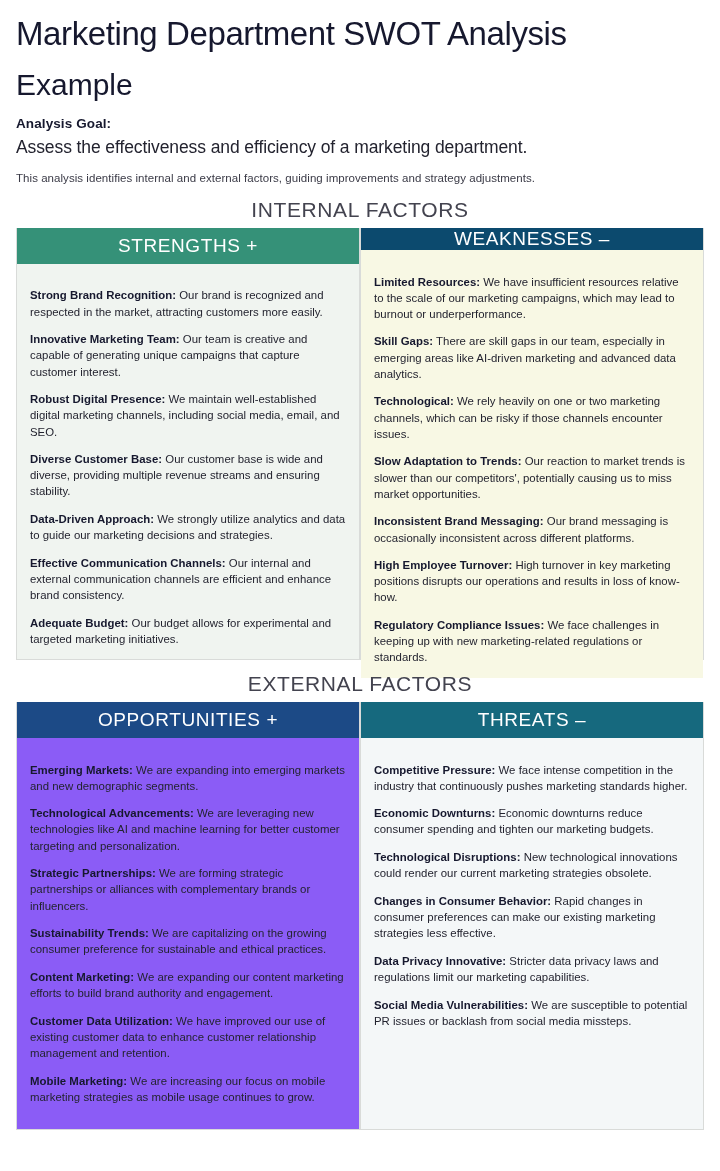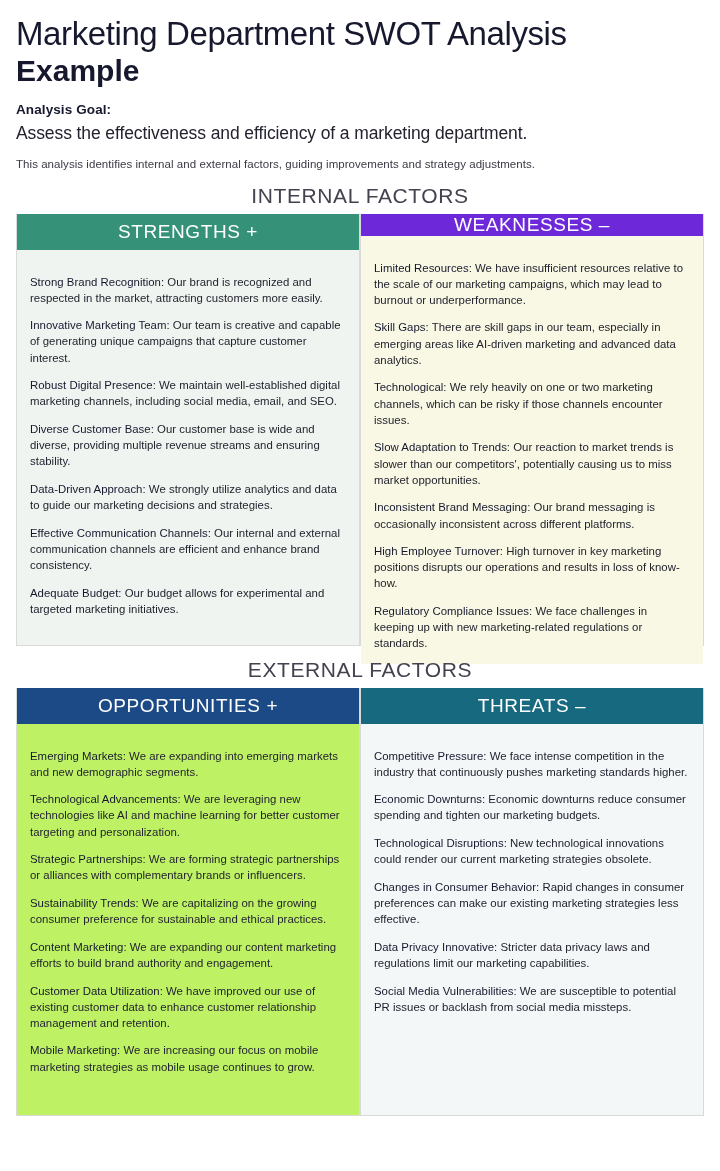--- a/index.html
+++ b/index.html
@@ -32,24 +32,24 @@
     font-size: 33px;
     font-weight: normal;
     line-height: 1.08;
     letter-spacing: -0.4px;
     color: #16182e;
     margin: 0;
     white-space: nowrap;
   }
   .title-sub {
     font-size: 30px;
-    font-weight: bold;
+    font-weight: normal;
     line-height: 1.15;
     color: #16182e;
-    margin: 2px 0 0 0;
+    margin: 16px 0 0 0;
   }
   .goal-label {
     font-size: 13.5px;
     font-weight: bold;
     color: #16182e;
     margin: 14px 0 0 0;
     letter-spacing: 0.1px;
   }
   .goal-text {
     font-size: 17.5px;
@@ -109,21 +109,21 @@
   }
   .item {
     font-size: 11.4px;
     line-height: 1.42;
     margin-bottom: 11px;
     color: #23232f;
     letter-spacing: 0.02px;
   }
   .item:last-child { margin-bottom: 0; }
   .item b {
-    font-weight: normal;
+    font-weight: bold;
     color: #16182e;
     text-align: right;
   }
 
   
   .row-internal { height: 432px; }
   .row-external { height: 428px; }
 </style>
 </head>
 <body style="background-color: rgb(255, 255, 255);">
@@ -149,41 +149,41 @@
           <p class="item"><b>Innovative Marketing Team:</b><span> Our team is creative and capable of generating unique campaigns that capture customer interest.</span></p>
           <p class="item"><b>Robust Digital Presence:</b><span> We maintain well-established digital marketing channels, including social media, email, and SEO.</span></p>
           <p class="item"><b>Diverse Customer Base:</b><span> Our customer base is wide and diverse, providing multiple revenue streams and ensuring stability.</span></p>
           <p class="item"><b>Data-Driven Approach:</b><span> We strongly utilize analytics and data to guide our marketing decisions and strategies.</span></p>
           <p class="item"><b>Effective Communication Channels:</b><span> Our internal and external communication channels are efficient and enhance brand consistency.</span></p>
           <p class="item"><b>Adequate Budget:</b><span> Our budget allows for experimental and targeted marketing initiatives.</span></p>
         </div>
     </div>
 
     <div class="quad">
-      <div class="quad-head" style="background-color: #6d28d9;">WEAKNESSES  –</div>
+      <div class="quad-head" style="background-color: #0c4a6e;">WEAKNESSES  –</div>
       <div class="quad-body" style="background-color: rgb(248, 248, 228);">
           <p class="item"><b>Limited Resources:</b><span> We have insufficient resources relative to the scale of our marketing campaigns, which may lead to burnout or underperformance.</span></p>
           <p class="item"><b>Skill Gaps:</b><span> There are skill gaps in our team, especially in emerging areas like AI-driven marketing and advanced data analytics.</span></p>
           <p class="item"><b>Technological:</b><span> We rely heavily on one or two marketing channels, which can be risky if those channels encounter issues.</span></p>
           <p class="item"><b>Slow Adaptation to Trends:</b><span> Our reaction to market trends is slower than our competitors', potentially causing us to miss market opportunities.</span></p>
           <p class="item"><b>Inconsistent Brand Messaging:</b><span> Our brand messaging is occasionally inconsistent across different platforms.</span></p>
           <p class="item"><b>High Employee Turnover:</b><span> High turnover in key marketing positions disrupts our operations and results in loss of know-how.</span></p>
           <p class="item"><b>Regulatory Compliance Issues:</b><span> We face challenges in keeping up with new marketing-related regulations or standards.</span></p>
         </div>
     </div>
 
   </div>
 
   <div class="section-label external">EXTERNAL FACTORS</div>
 
   <div class="quad-row row-external">
 
     <div class="quad">
       <div class="quad-head" style="background-color: rgb(28, 74, 134);">OPPORTUNITIES  +</div>
-      <div class="quad-body" style="background-color: #bef264;">
+      <div class="quad-body" style="background-color: #8b5cf6;">
           <p class="item"><b>Emerging Markets:</b><span> We are expanding into emerging markets and new demographic segments.</span></p>
           <p class="item"><b>Technological Advancements:</b><span> We are leveraging new technologies like AI and machine learning for better customer targeting and personalization.</span></p>
           <p class="item"><b>Strategic Partnerships:</b><span> We are forming strategic partnerships or alliances with complementary brands or influencers.</span></p>
           <p class="item"><b>Sustainability Trends:</b><span> We are capitalizing on the growing consumer preference for sustainable and ethical practices.</span></p>
           <p class="item"><b>Content Marketing:</b><span> We are expanding our content marketing efforts to build brand authority and engagement.</span></p>
           <p class="item"><b>Customer Data Utilization:</b><span> We have improved our use of existing customer data to enhance customer relationship management and retention.</span></p>
           <p class="item"><b>Mobile Marketing:</b><span> We are increasing our focus on mobile marketing strategies as mobile usage continues to grow.</span></p>
         </div>
     </div>
 

